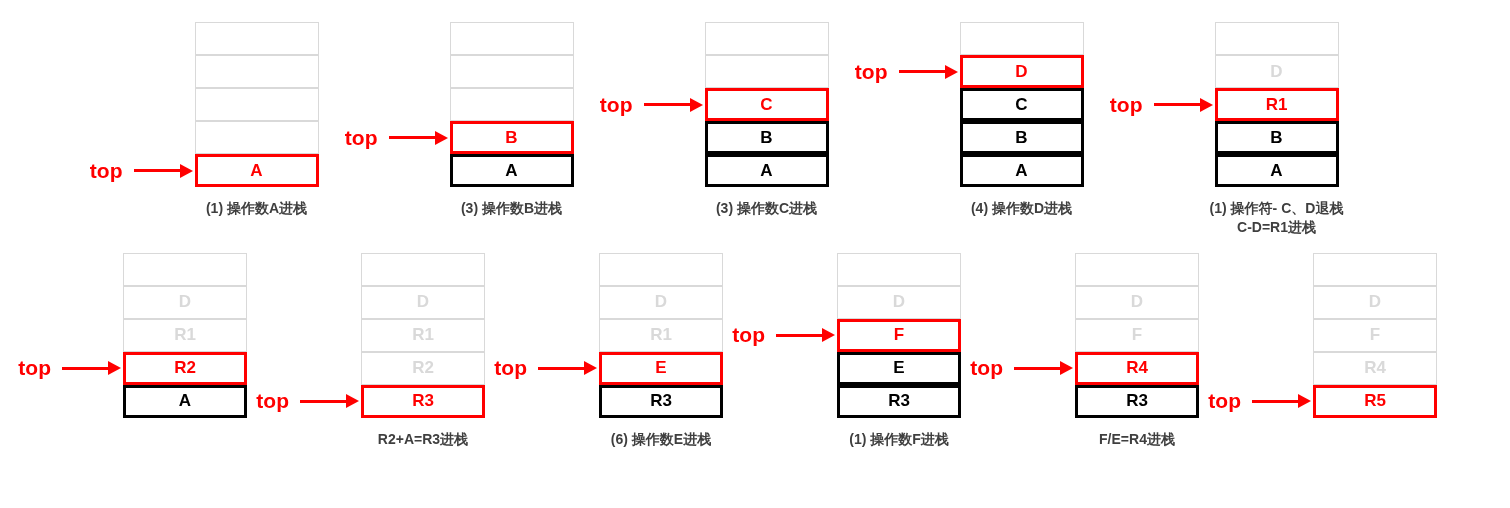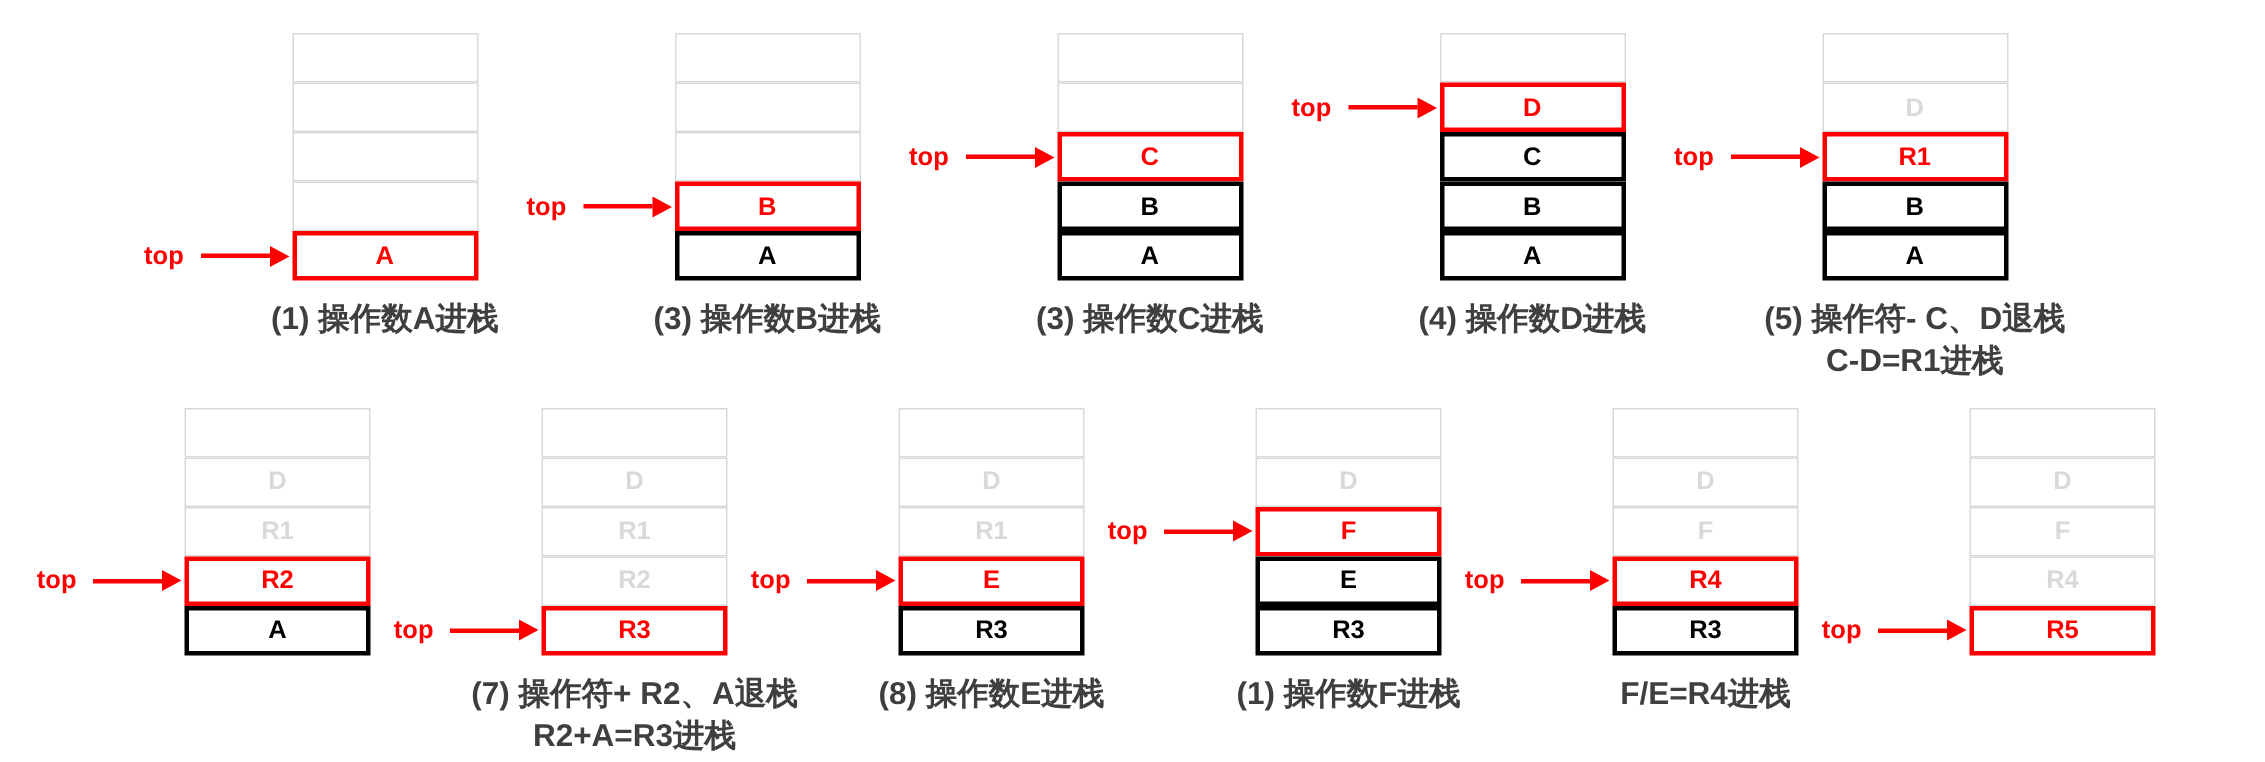--- a/index.html
+++ b/index.html
@@ -23,32 +23,32 @@
   }
   .cell.empty  { border:1px solid #d9d9d9; color:transparent; }
   .cell.ghost  { border:1px solid #d9d9d9; color:#d9d9d9; }
   .cell.active { border:3px solid #ff0000; color:#ff0000; }
   .cell.filled { border:3px solid #000000; color:#000000; }
   .pointer {
     position:absolute; right:calc(100% + 2px);
     display:flex; align-items:center; transform:translateY(-50%);
     white-space:nowrap;
   }
-  .pointer-label { color:#ff0000; font-weight:bold; font-size:17px; margin-right:11px; }
+  .pointer-label { color:#ff0000; font-weight:bold; font-size:21px; margin-right:11px; }
   .arrow { display:flex; align-items:center; }
   .arrow-line { width:46px; height:3px; background:#ff0000; }
   .arrow-head {
     width:0; height:0;
     border-left:13px solid #ff0000;
     border-top:7px solid transparent;
     border-bottom:7px solid transparent;
   }
   .caption {
     margin-top:12px; text-align:center; color:#3f3f3f;
-    font-weight:bold; font-size:21px; line-height:1.35; white-space:nowrap;
+    font-weight:bold; font-size:14px; line-height:1.35; white-space:nowrap;
   }
 </style>
 </head>
 <body>
 
 <div class="canvas">
   <div class="row row-1">
       <div class="panel">
         <div class="stack-wrap">
           <div class="stack">
@@ -144,21 +144,21 @@
           </div>
           <div class="pointer" style="top: 82.5px;">
             <span class="pointer-label">top</span>
             <span class="arrow">
               <span class="arrow-line"></span>
               <span class="arrow-head"></span>
             </span>
           </div>
         </div>
         <div class="caption">
-          <div>(5) 操作符- C、D退栈</div>
+          <div>(1) 操作符- C、D退栈</div>
           <div>C-D=R1进栈</div>
         </div>
       </div>
     </div>
   <div class="row row-2">
       <div class="panel">
         <div class="stack-wrap">
           <div class="stack">
             <div class="cell empty"></div>
             <div class="cell ghost">D</div>
@@ -188,21 +188,20 @@
           </div>
           <div class="pointer" style="top: 148.5px;">
             <span class="pointer-label">top</span>
             <span class="arrow">
               <span class="arrow-line"></span>
               <span class="arrow-head"></span>
             </span>
           </div>
         </div>
         <div class="caption">
-          <div>(7) 操作符+ R2、A退栈</div>
           <div>R2+A=R3进栈</div>
         </div>
       </div>
       <div class="panel">
         <div class="stack-wrap">
           <div class="stack">
             <div class="cell empty"></div>
             <div class="cell ghost">D</div>
             <div class="cell ghost">R1</div>
             <div class="cell active">E</div>
@@ -210,21 +209,21 @@
           </div>
           <div class="pointer" style="top: 115.5px;">
             <span class="pointer-label">top</span>
             <span class="arrow">
               <span class="arrow-line"></span>
               <span class="arrow-head"></span>
             </span>
           </div>
         </div>
         <div class="caption">
-          <div>(8) 操作数E进栈</div>
+          <div>(6) 操作数E进栈</div>
         </div>
       </div>
       <div class="panel">
         <div class="stack-wrap">
           <div class="stack">
             <div class="cell empty"></div>
             <div class="cell ghost">D</div>
             <div class="cell active">F</div>
             <div class="cell filled">E</div>
             <div class="cell filled">R3</div>

